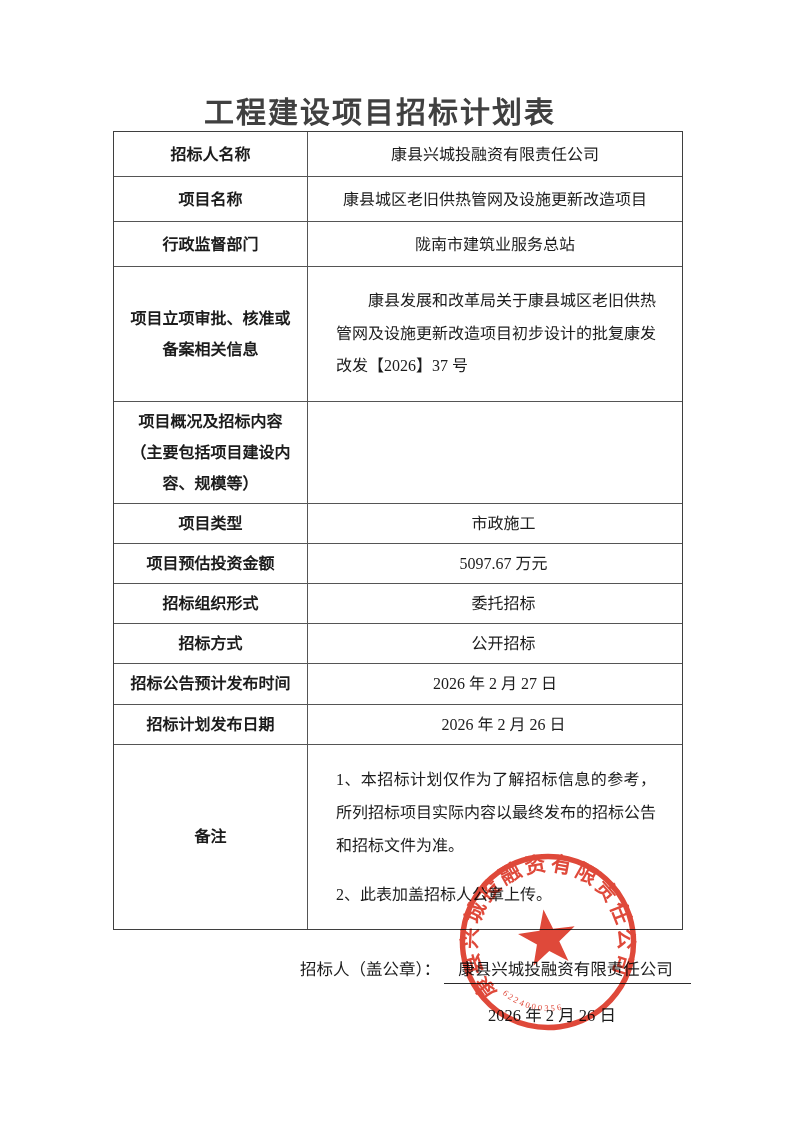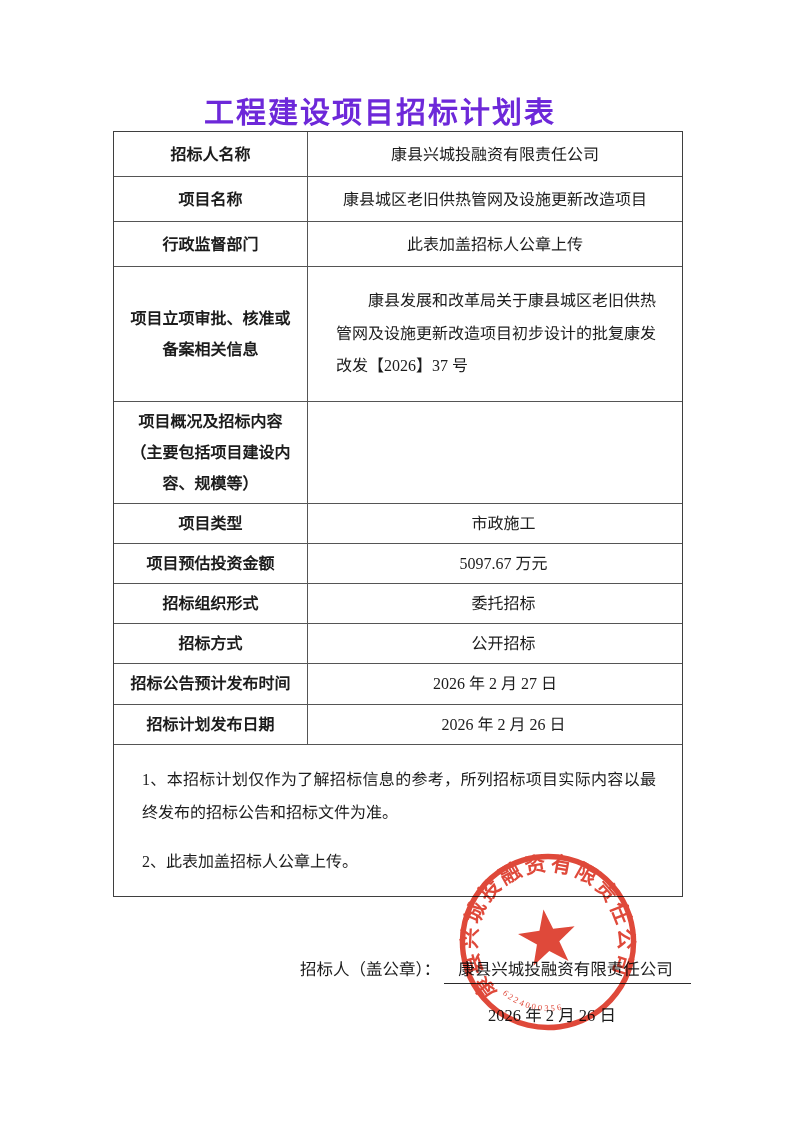--- a/index.html
+++ b/index.html
@@ -17,21 +17,21 @@
   }
   .doc-title{
     position:absolute;
     top:88px;left:0;
     width:760px;
     margin:0;
     text-align:center;
     font-size:30px;
     font-weight:bold;
     letter-spacing:2px;
-    color:#6d28d9;
+    color:#404040;
   }
   .doc-table{
     position:absolute;
     left:113px;top:131px;
     width:570px;
     border:1px solid #3f3f3f;
     box-sizing:border-box;
     font-size:16px;
   }
   .trow{
@@ -121,21 +121,21 @@
       <div class="cell-value">康县兴城投融资有限责任公司</div>
     </div>
 
     <div class="trow rh44">
       <div class="cell-label">项目名称</div>
       <div class="cell-value">康县城区老旧供热管网及设施更新改造项目</div>
     </div>
 
     <div class="trow rh44">
       <div class="cell-label">行政监督部门</div>
-      <div class="cell-value">此表加盖招标人公章上传</div>
+      <div class="cell-value">陇南市建筑业服务总站</div>
     </div>
 
     <div class="trow r4">
       <div class="cell-label">项目立项审批、核准或备案相关信息</div>
       <div class="cell-value multi">
         <p class="indent2">康县发展和改革局关于康县城区老旧供热管网及设施更新改造项目初步设计的批复康发改发【2026】37 号</p>
       </div>
     </div>
 
     <div class="trow r5">
@@ -166,20 +166,21 @@
       <div class="cell-label">招标公告预计发布时间</div>
       <div class="cell-value">2026 年 2 月 27 日</div>
     </div>
 
     <div class="trow rh38">
       <div class="cell-label">招标计划发布日期</div>
       <div class="cell-value">2026 年 2 月 26 日</div>
     </div>
 
     <div class="trow r12">
+      <div class="cell-label">备注</div>
       <div class="cell-value multi notes">
         <p>1、本招标计划仅作为了解招标信息的参考，所列招标项目实际内容以最终发布的招标公告和招标文件为准。</p>
         <p>2、此表加盖招标人公章上传。</p>
       </div>
     </div>
 
   </div>
 
   <div class="footer-sign">
     <span>招标人（盖公章）：</span><span class="signer-name">康县兴城投融资有限责任公司</span>

